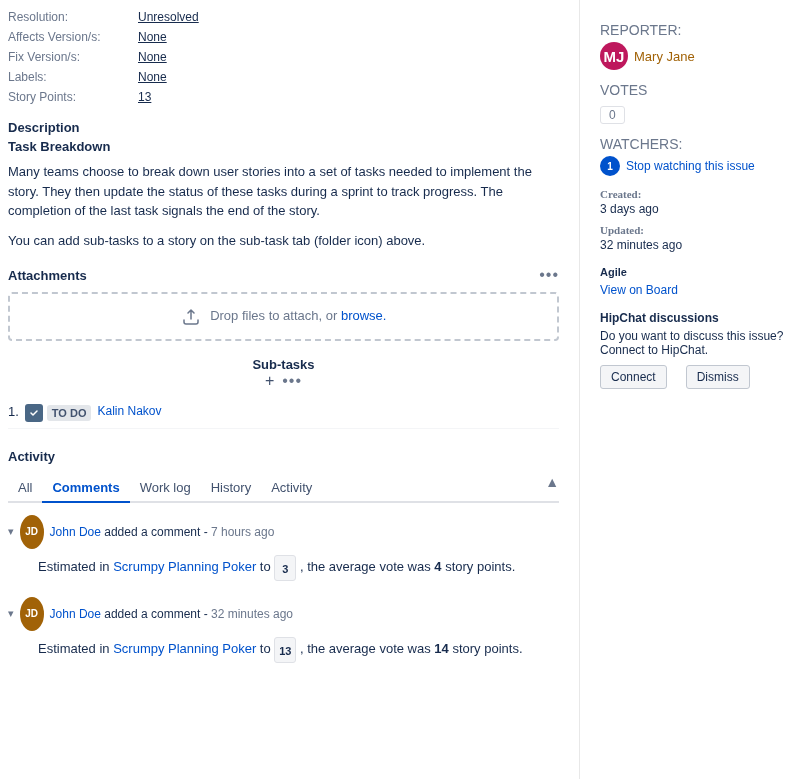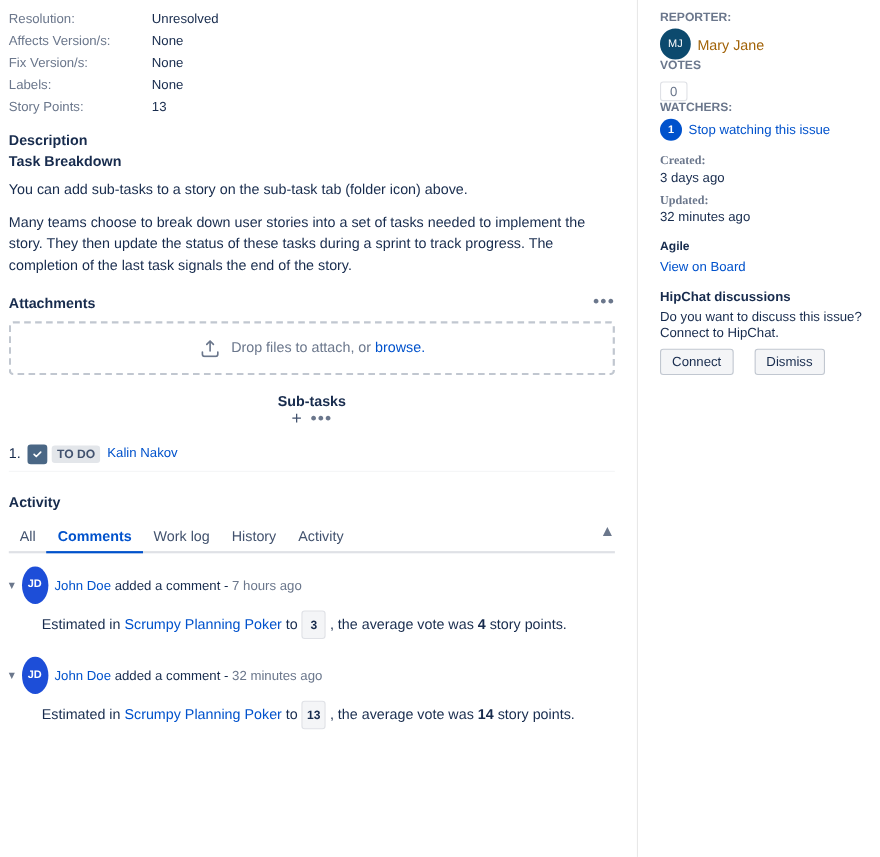--- a/index.html
+++ b/index.html
@@ -4,21 +4,21 @@
   <style>
     * { box-sizing: border-box; margin: 0; padding: 0; }
     body { font-family: -apple-system, BlinkMacSystemFont, 'Segoe UI', Arial, sans-serif; font-size: 13px; color: #172b4d; background: #fff; }
     .container { display: flex; width: 800px; min-height: 779px; }
     .main { flex: 1; padding: 10px 20px 20px 8px; border-right: 1px solid #e8e8e8; }
     .sidebar { width: 220px; padding: 10px 15px 20px 20px; }
 
     
     .field-row { display: flex; margin-bottom: 6px; }
     .field-label { color: #6b778c; width: 130px; flex-shrink: 0; font-size: 12px; }
-    .field-value { color: #172b4d; font-size: 12px; }
+    .field-value { color: #172b4d; font-size: 12px; text-decoration: underline; }
 
     .description-heading { font-weight: 700; font-size: 13px; margin: 16px 0 4px; }
     .task-breakdown-title { font-weight: 700; font-size: 13px; margin-bottom: 8px; }
     .description-text { font-size: 13px; color: #172b4d; line-height: 1.5; margin-bottom: 10px; }
 
     
     .section-header { display: flex; align-items: center; justify-content: space-between; margin: 16px 0 8px; }
     .section-title { font-weight: 700; font-size: 13px; }
     .dots-menu { color: #6b778c; cursor: pointer; font-size: 16px; letter-spacing: 1px; }
     .attach-drop { border: 2px dashed #c1c7d0; border-radius: 4px; padding: 14px; text-align: center; color: #6b778c; font-size: 13px; }
@@ -39,32 +39,32 @@
     .activity-section { margin-top: 20px; }
     .activity-title { font-weight: 700; font-size: 13px; margin-bottom: 10px; }
     .activity-tabs { display: flex; align-items: flex-start; border-bottom: 2px solid #dfe1e6; margin-bottom: 12px; gap: 46px; }
     .activity-tab { padding: 6px 10px; font-size: 13px; cursor: pointer; color: #42526e; border-bottom: 2px solid transparent; margin-bottom: -2px; }
     .activity-tab.active { color: #0052cc; border-bottom: 2px solid #0052cc; font-weight: 600; }
     .tab-collapse { margin-left: auto; color: #6b778c; cursor: pointer; font-size: 14px; }
 
     .comment-entry { margin-bottom: 16px; }
     .comment-header { display: flex; align-items: center; gap: 6px; margin-bottom: 6px; }
     .comment-toggle { color: #6b778c; font-size: 11px; cursor: pointer; }
-    .avatar-circle { width: 24px; height: 34px; border-radius: 50%; background: #1d4ed8; display: inline-flex; align-items: center; justify-content: center; color: #fff; font-size: 10px; font-weight: 700; flex-shrink: 0; text-align: right; }
+    .avatar-circle { width: 24px; height: 34px; border-radius: 50%; background: #a16207; display: inline-flex; align-items: center; justify-content: center; color: #fff; font-size: 10px; font-weight: 700; flex-shrink: 0; text-align: right; }
     .comment-meta { font-size: 12px; color: #172b4d; }
     .comment-meta a { color: #0052cc; text-decoration: none; }
     .comment-meta .time { color: #6b778c; }
     .comment-body { font-size: 13px; color: #172b4d; margin-left: 30px; line-height: 1.5; }
     .comment-body a { color: #0052cc; text-decoration: none; }
     .inline-badge { display: inline-block; width: 22px; height: 26px; border: 1px solid #dfe1e6; border-radius: 3px; text-align: center; line-height: 26px; font-size: 11px; font-weight: 700; color: #172b4d; vertical-align: middle; background: #f4f5f7; }
 
     
-    .sidebar-label { font-size: 11px; font-weight: 700; color: #6b778c; margin-bottom: 4px; margin-top: 0; text-transform: uppercase; }
+    .sidebar-label { font-size: 14px; font-weight: 400; color: #6b778c; margin-bottom: 4px; margin-top: 12px; text-transform: uppercase; }
     .reporter-row { display: flex; align-items: center; gap: 6px; margin-top: 4px; }
-    .reporter-avatar { width: 28px; height: 28px; border-radius: 50%; background: #0c4a6e; display: flex; align-items: center; justify-content: center; color: #fff; font-size: 10px; font-weight: 400; flex-shrink: 0; }
+    .reporter-avatar { width: 28px; height: 28px; border-radius: 50%; background: #be185d; display: flex; align-items: center; justify-content: center; color: #fff; font-size: 15px; font-weight: 700; flex-shrink: 0; }
     .reporter-name { font-size: 13px; color: #a16207; }
     .votes-badge { display: inline-block; border: 1px solid #dfe1e6; border-radius: 3px; padding: 1px 8px; font-size: 12px; color: #6b778c; margin-top: 4px; }
     .watcher-row { display: flex; align-items: center; gap: 6px; margin-top: 4px; }
     .watcher-count { width: 20px; height: 20px; border-radius: 50%; background: #0052cc; color: #fff; font-size: 10px; font-weight: 700; display: flex; align-items: center; justify-content: center; flex-shrink: 0; }
     .watcher-link { color: #0052cc; font-size: 12px; text-decoration: none; }
     .created-label { font-size: 11px; font-weight: 600; color: #6b778c; margin-top: 12px; margin-bottom: 2px; font-family: Liberation Serif, serif; }
     .time-value { font-size: 12px; color: #172b4d; }
     .agile-label { font-size: 11px; font-weight: 700; color: #172b4d; margin-top: 14px; margin-bottom: 4px; }
     .view-on-board { color: #0052cc; font-size: 12px; text-decoration: none; cursor: pointer; }
     .hipchat-label { font-size: 12px; font-weight: 700; color: #172b4d; margin-top: 14px; margin-bottom: 4px; }
@@ -100,22 +100,22 @@
         </div>
         <div class="field-row">
           <div class="field-label">Story Points:</div>
           <div class="field-value">13</div>
         </div>
       </div>
 
     <div class="description-heading">Description</div>
     <div class="task-breakdown-title">Task Breakdown</div>
     <div id="desc-paragraphs">
+        <div class="description-text">Many teams choose to break down user stories into a set of tasks needed to implement the story. They then update the status of these tasks during a sprint to track progress. The completion of the last task signals the end of the story.</div>
         <div class="description-text">You can add sub-tasks to a story on the sub-task tab (folder icon) above.</div>
-        <div class="description-text">Many teams choose to break down user stories into a set of tasks needed to implement the story. They then update the status of these tasks during a sprint to track progress. The completion of the last task signals the end of the story.</div>
       </div>
 
     <div class="section-header">
       <div class="section-title">Attachments</div>
       <div class="dots-menu">•••</div>
     </div>
     <div class="attach-drop">
       <span>
         <svg width="20" height="16" viewBox="0 0 20 16" fill="none" style="vertical-align:middle;margin-right:6px;">
           <path d="M10 1v9M7 4l3-3 3 3" stroke="#6b778c" stroke-width="1.5" stroke-linecap="round" stroke-linejoin="round"></path>

